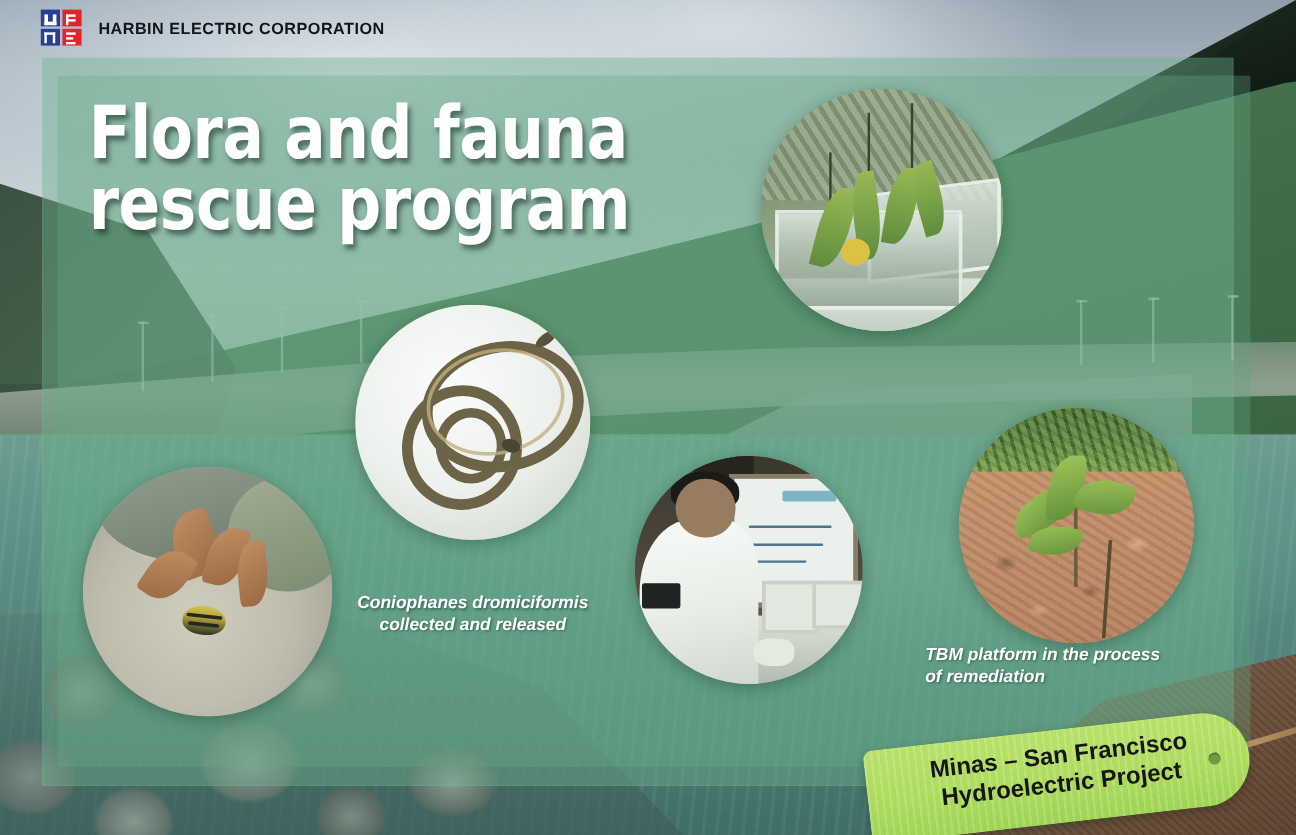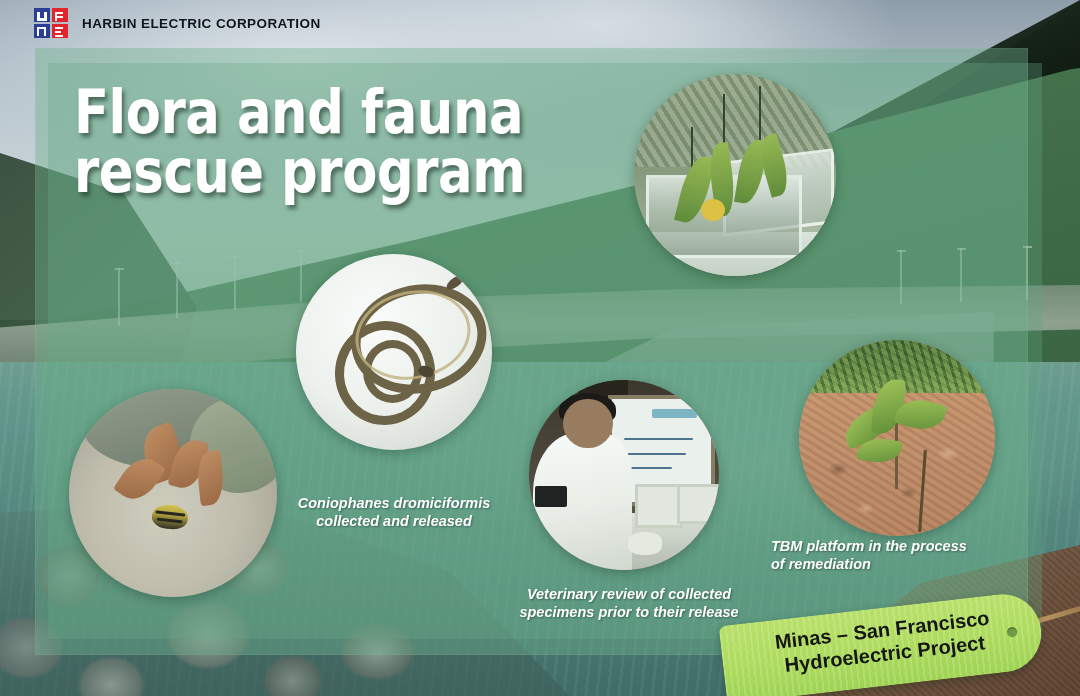--- a/index.html
+++ b/index.html
@@ -352,22 +352,20 @@
       <div class="vet-bin" style="left:56%;bottom:22%;width:22%;height:20%;"></div>
       <div class="vet-bin" style="left:78%;bottom:24%;width:20%;height:18%;"></div>
       <div class="vet-coat"></div>
       <div class="vet-hair"></div>
       <div class="vet-head"></div>
       <div class="vet-badge"></div>
       <div class="vet-bin" style="left:52%;bottom:8%;width:18%;height:12%;background:#eceee6;border:none;border-radius:40%;"></div>
     </div>
     <div class="circ-overlay" style="background:rgba(104,170,134,.05);"></div>
   </div>
-  <div class="cap" id="cap-vet">Veterinary review of collected
-specimens prior to their release</div>
 
   <div class="circ" id="circ-tbm">
     <div class="ph tbm-bg">
       <div class="tbm-veg"></div>
       <div class="tbm-veg-tex"></div>
       <div class="tbm-soil"></div>
       <div class="sap-stem" style="left:49%;top:42%;height:34%;"></div>
       <div class="sap-leaf" style="left:22%;top:36%;width:28%;height:15%;transform:rotate(-24deg);"></div>
       <div class="sap-leaf" style="left:38%;top:20%;width:16%;height:28%;transform:rotate(4deg);"></div>
       <div class="sap-leaf" style="left:50%;top:30%;width:24%;height:16%;transform:rotate(18deg);"></div>

